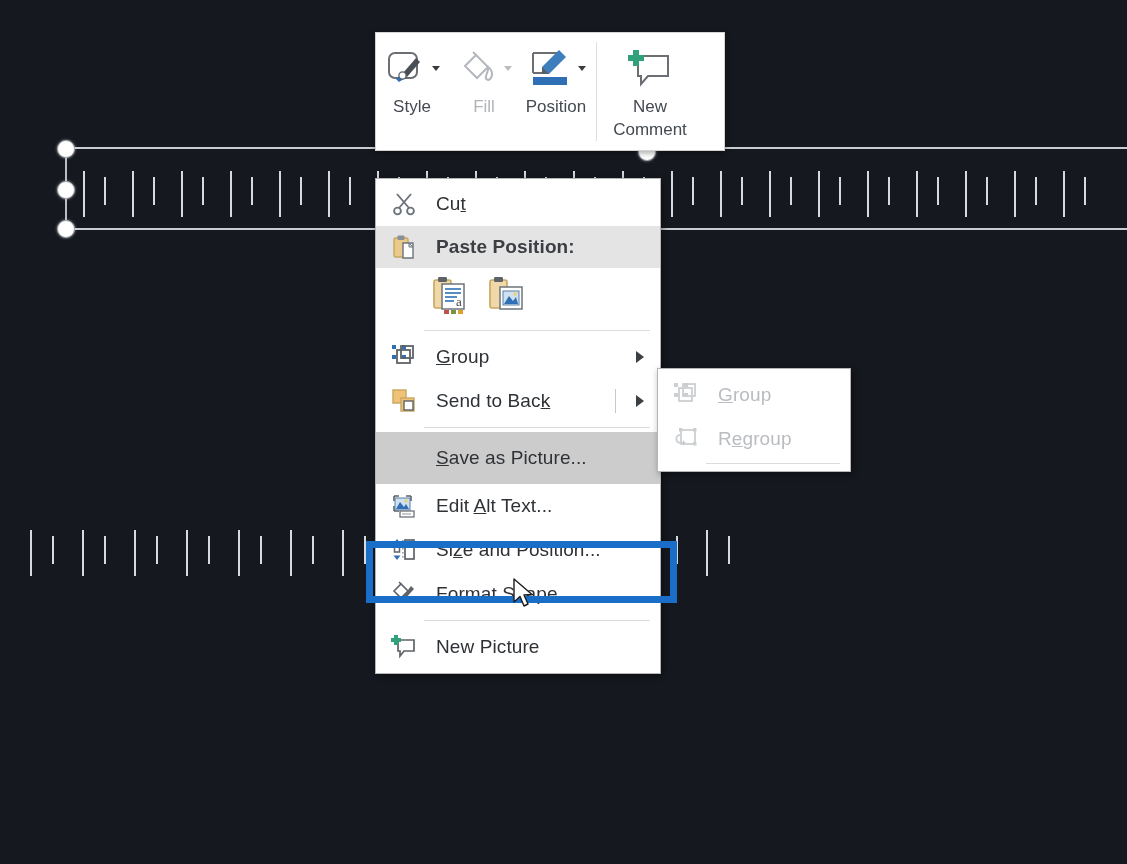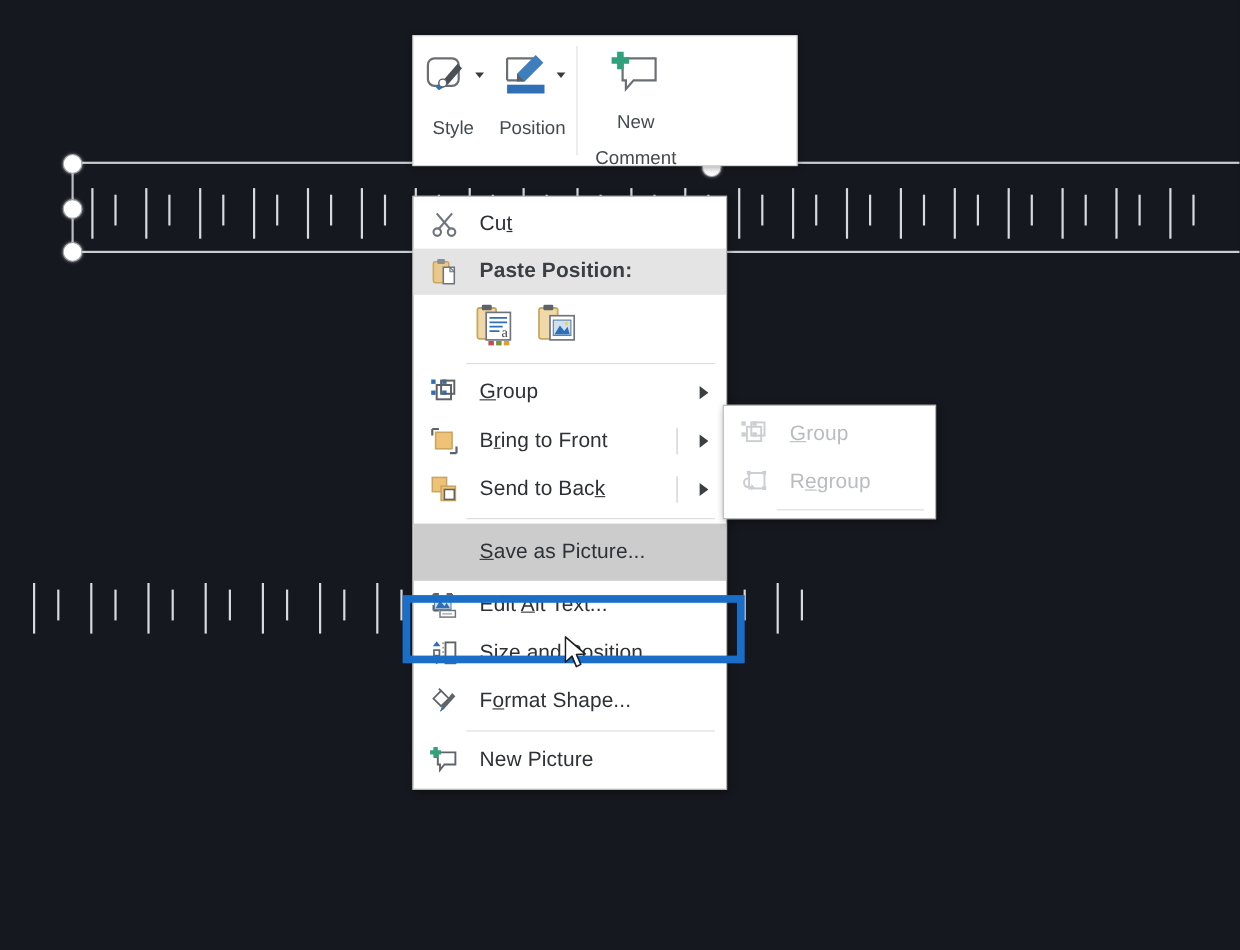--- a/index.html
+++ b/index.html
@@ -68,21 +68,21 @@
     display: flex;
     align-items: center;
     justify-content: center;
     height: 50px;
   }
   .mt-label {
     font-size: 17px;
     color: #444a50;
     text-align: center;
     line-height: 1.12;
-    margin-top: 14px;
+    margin-top: 4px;
   }
   .mt-label.dim { color: #b0b4b9; }
   .mt-caret {
     width: 0; height: 0;
     border-left: 4px solid transparent;
     border-right: 4px solid transparent;
     border-top: 5px solid #3b3b3b;
     margin-left: 3px;
   }
   .mt-caret.dim { border-top-color: #bcbcbc; }
@@ -295,20 +295,33 @@
           <rect x="4" y="5" width="28" height="25" rx="6" ry="6" fill="none" stroke="#6b6f74" stroke-width="2"></rect>
           <path d="M31 10 L18 25 L22 29 L35 14 Z" fill="#4a4f55"></path>
           <path d="M18 25 L11 31 L14 34 L22 29 Z" fill="#2f6fb5"></path>
           <circle cx="17.5" cy="27.5" r="3.6" fill="#ffffff" stroke="#5a5f65" stroke-width="1.3"></circle>
         </svg>
         <div class="mt-caret"></div>
       </div>
       <div class="mt-label">Style</div>
     </div>
 
+    <div class="mt-btn">
+      <div class="mt-icon-row">
+        <svg width="44" height="40" viewBox="0 0 44 40">
+          <g stroke="#b4b8bd" stroke-width="2" fill="none">
+            <path d="M8 18 L19 7 L31 19 L20 30 Z"></path>
+            <path d="M19 7 L16 4"></path>
+            <path d="M31 19 C 36 22, 36 28, 33 31 C 31 33, 28 31, 29 28 L31 22 Z"></path>
+          </g>
+        </svg>
+        <div class="mt-caret dim"></div>
+      </div>
+      <div class="mt-label dim">Fill</div>
+    </div>
 
     <div class="mt-btn">
       <div class="mt-icon-row">
         <svg width="48" height="42" viewBox="0 0 48 42">
           <path d="M6 6 L30 6 M6 6 L6 26 M6 26 L16 26" fill="none" stroke="#6b6f74" stroke-width="2"></path>
           <path d="M32 3 L39 10 L22 27 L15 27 L15 20 Z" fill="#3f7ebd"></path>
           <path d="M15 20 L22 27 L15 27 Z" fill="#5a5f65"></path>
           <rect x="6" y="30" width="34" height="8" fill="#2f6fb5"></rect>
         </svg>
         <div class="mt-caret"></div>
@@ -401,31 +414,20 @@
               <rect x="11" y="11" width="4" height="4"></rect>
           </g>
           <rect x="6" y="6" width="13" height="13" fill="none" stroke="#5d6368" stroke-width="1.8"></rect>
           <rect x="10" y="2" width="12" height="12" fill="none" stroke="#5d6368" stroke-width="1.8"></rect>
         </svg>
       </span>
       <span class="mi-label"><u>G</u>roup</span>
       <span class="mi-arrow"></span>
     </div>
 
-    <div class="mi">
-      <span class="mi-ico">
-        <svg width="26" height="26" viewBox="0 0 26 26">
-          <path d="M2 2 L8 2 M2 2 L2 8 M24 18 L24 24 M18 24 L24 24" stroke="#5d6368" stroke-width="2" fill="none"></path>
-          <rect x="5" y="5" width="15" height="15" fill="#f0c277" stroke="#c8a65e" stroke-width="1.4"></rect>
-        </svg>
-      </span>
-      <span class="mi-label">B<u>r</u>ing to Front</span>
-      <span class="mi-divrule"></span>
-      <span class="mi-arrow"></span>
-    </div>
 
     <div class="mi">
       <span class="mi-ico">
         <svg width="26" height="26" viewBox="0 0 26 26">
           <rect x="2" y="2" width="13" height="13" fill="#f0c277" stroke="#c8a65e" stroke-width="1.4"></rect>
           <rect x="10" y="10" width="13" height="13" fill="#f0c277" stroke="#c8a65e" stroke-width="1.4"></rect>
           <rect x="13" y="13" width="9" height="9" fill="#ffffff" stroke="#5d6368" stroke-width="1.4"></rect>
         </svg>
       </span>
       <span class="mi-label">Send to Bac<u>k</u></span>

